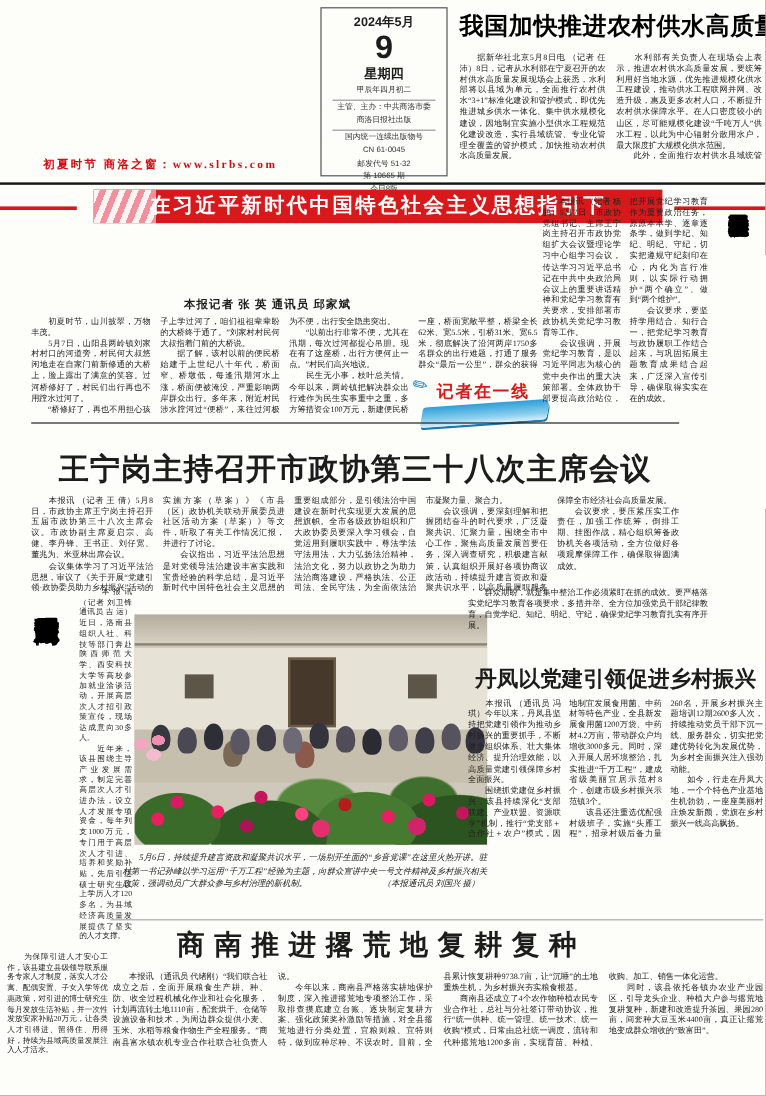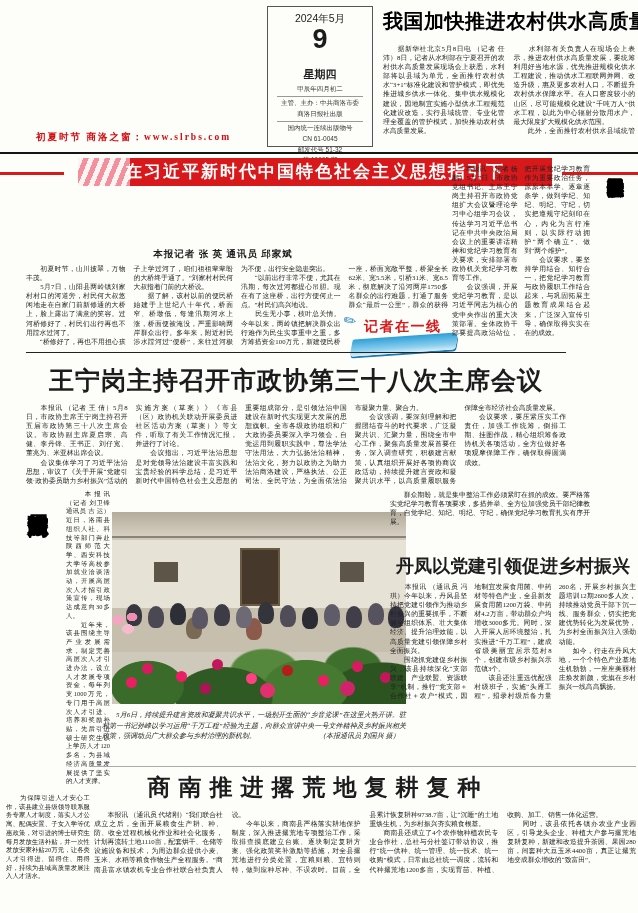--- a/index.html
+++ b/index.html
@@ -23,23 +23,23 @@
   .masthead-site{
     position:absolute; left:36px; top:131px; font-size:9.5px; letter-spacing:2px;
     color:#d40b10; font-weight:bold; white-space:nowrap;
   }
   
   .date-box{
     position:absolute; left:267px; top:6px; width:106px; height:141px;
     border:1px solid #555; text-align:center; padding-top:5px;
     font-family:"Liberation Sans", sans-serif;
   }
-  .db-month{ font-size:10.5px; font-weight:normal; }
+  .db-month{ font-size:10.5px; font-weight:bold; }
   .db-day{ font-size:27px; font-weight:bold; line-height:27px; }
-  .db-week{ font-size:11px; font-weight:bold; margin-top:14px; }
+  .db-week{ font-size:11px; font-weight:bold; margin-top:1px; }
   .db-small{ font-size:6.5px; color:#333; margin-top:2.5px; line-height:1.25; }
   .db-sep{ width:86px; height:1px; background:#999; margin:3px auto 1px; }
   
   .water{ position:absolute; left:383px; top:8px; width:252px; }
   .water-headline{
     font-family:"Liberation Sans", sans-serif; font-weight:bold;
     font-size:20px; letter-spacing:0.5px; color:#000; white-space:nowrap;
   }
   .news-body{
     font-size:6.8px; line-height:1.34; text-align:justify; color:#222;
@@ -96,21 +96,21 @@
   
   .cppcc-body{ position:absolute; left:452px; top:164px; width:138px; height:182px;
     column-count:2; column-gap:7px; }
   .vert-headline{
     position:absolute; writing-mode:vertical-rl; text-orientation:upright;
     font-family:"Liberation Sans", sans-serif; font-weight:bold; color:#000;
   }
   .cppcc-vert{ left:594px; top:166px; width:42px; height:402px; font-size:17px; line-height:42px; }
   .luonan-vert{ left:11px; top:498px; width:54px; height:292px; font-size:21px; line-height:54px; }
   
-  .wang{ position:absolute; left:26px; top:352px; width:540px; border-top:1.5px solid #222; padding-top:11px; }
+  .wang{ position:absolute; left:26px; top:352px; width:540px; border-top:1.5px solid #222; padding-top:21px; }
   .wang-headline{
     text-align:center; font-family:"Liberation Sans", sans-serif; font-weight:bold;
     font-size:25px; letter-spacing:1px; white-space:nowrap;
   }
   .wang-body{ margin-top:6px; height:96px; column-count:5; column-gap:8px; }
   
   .luonan-body{ position:absolute; left:66px; top:490px; width:44px; height:312px;
     font-size:6.4px; line-height:1.36; }
   .luonan-tail{ position:absolute; left:6px; top:794px; width:84px; height:114px;
     font-size:6.4px; line-height:1.36; }

